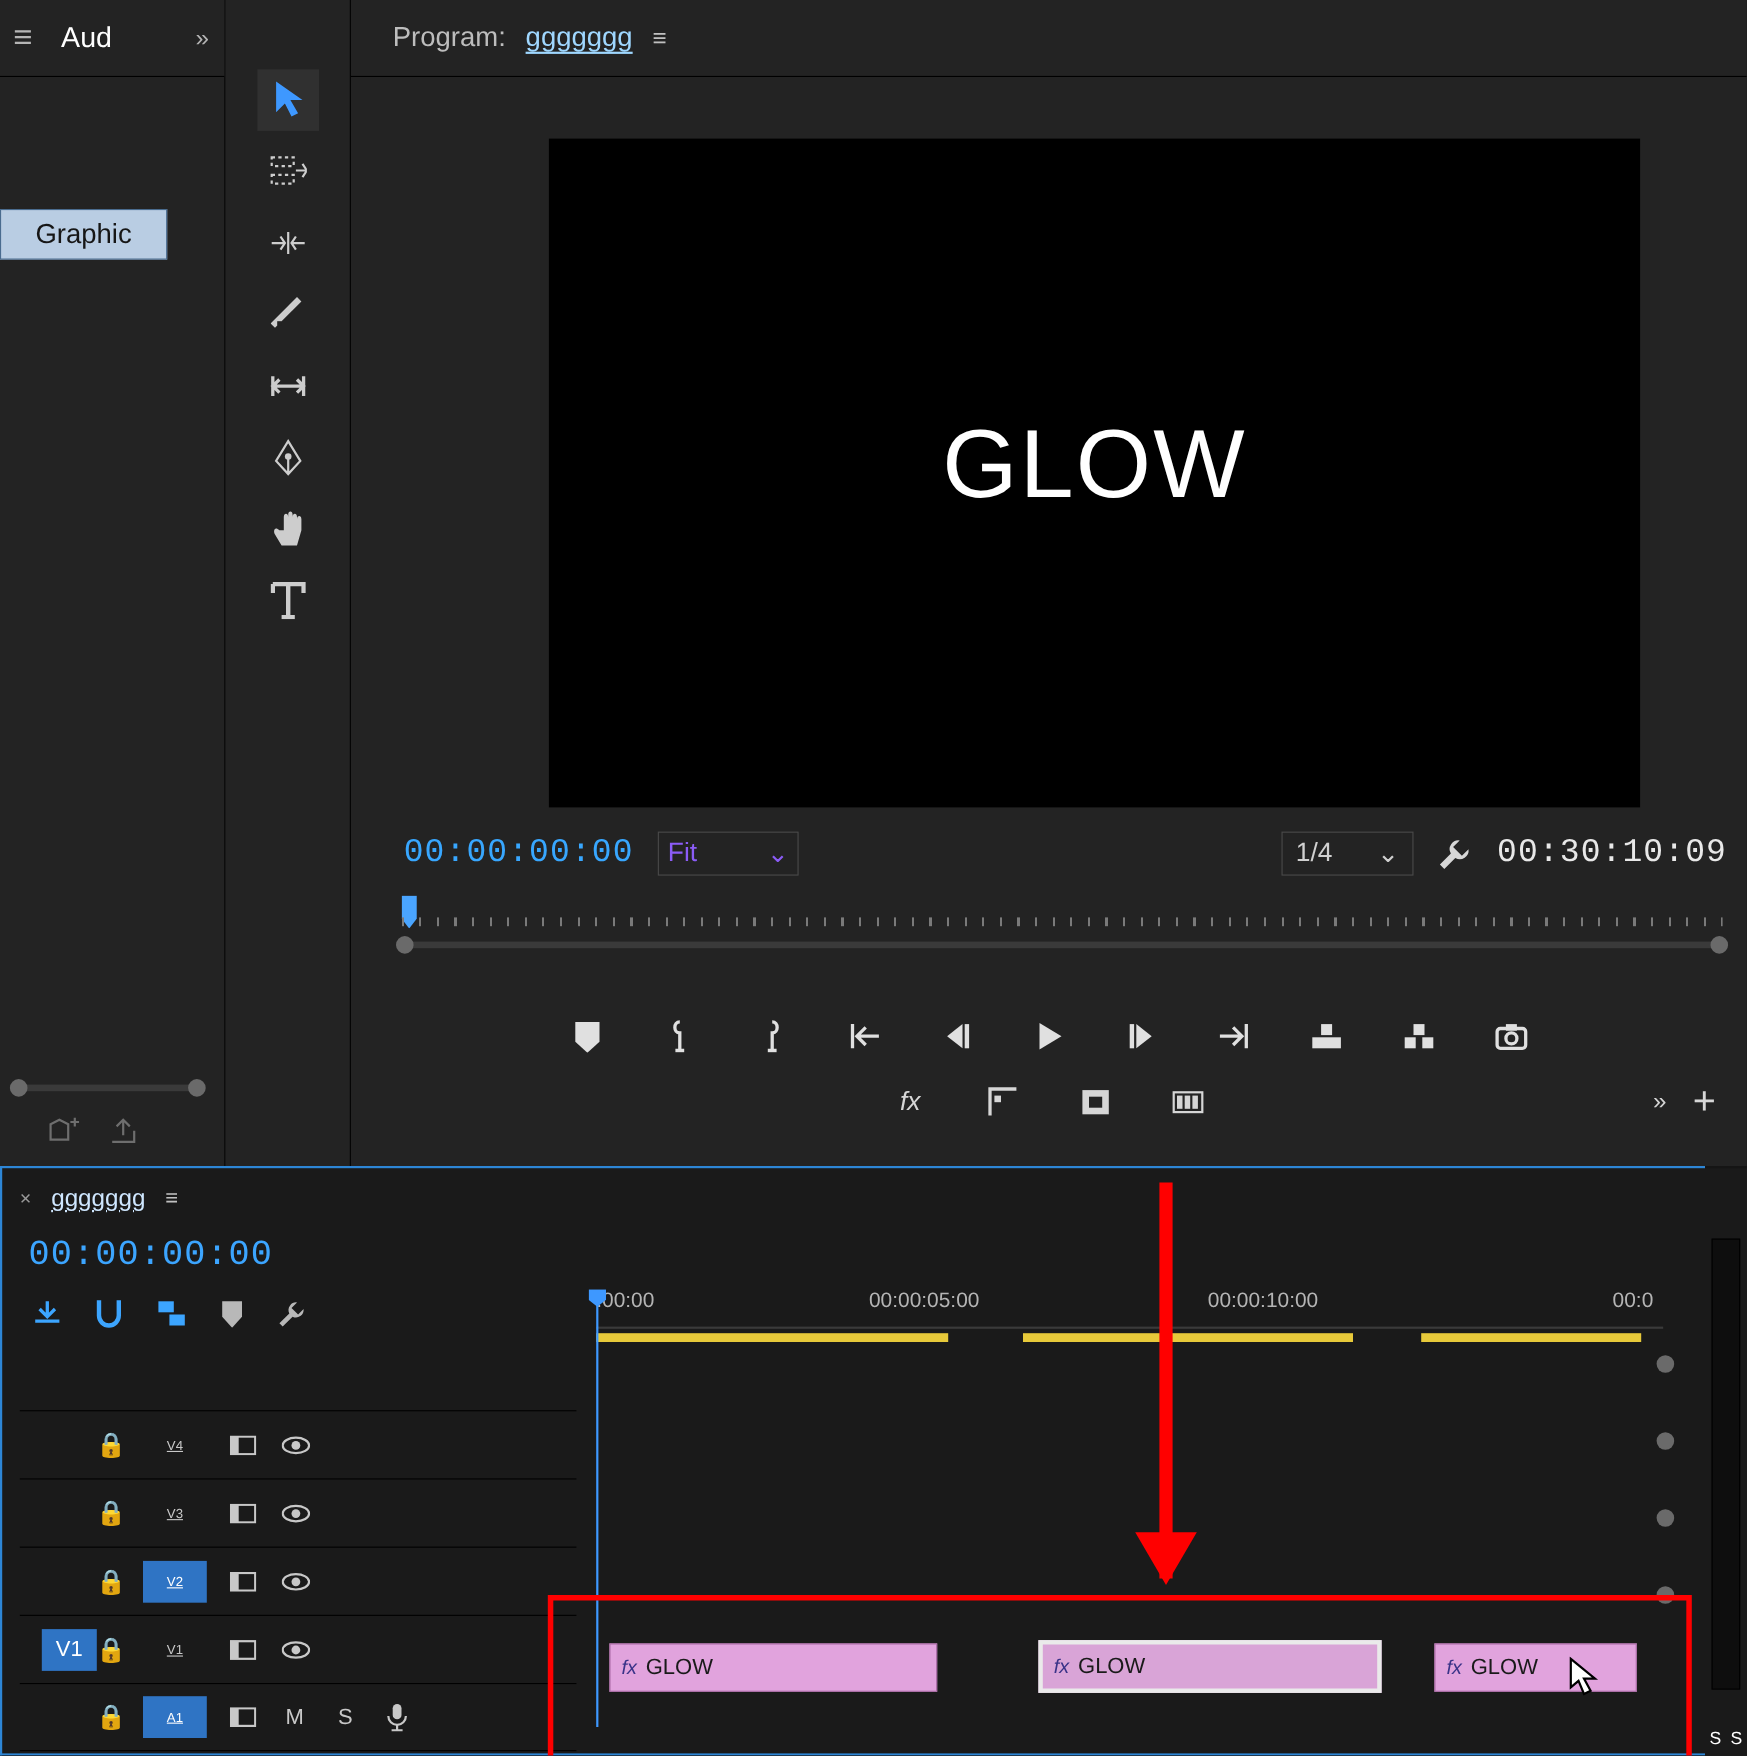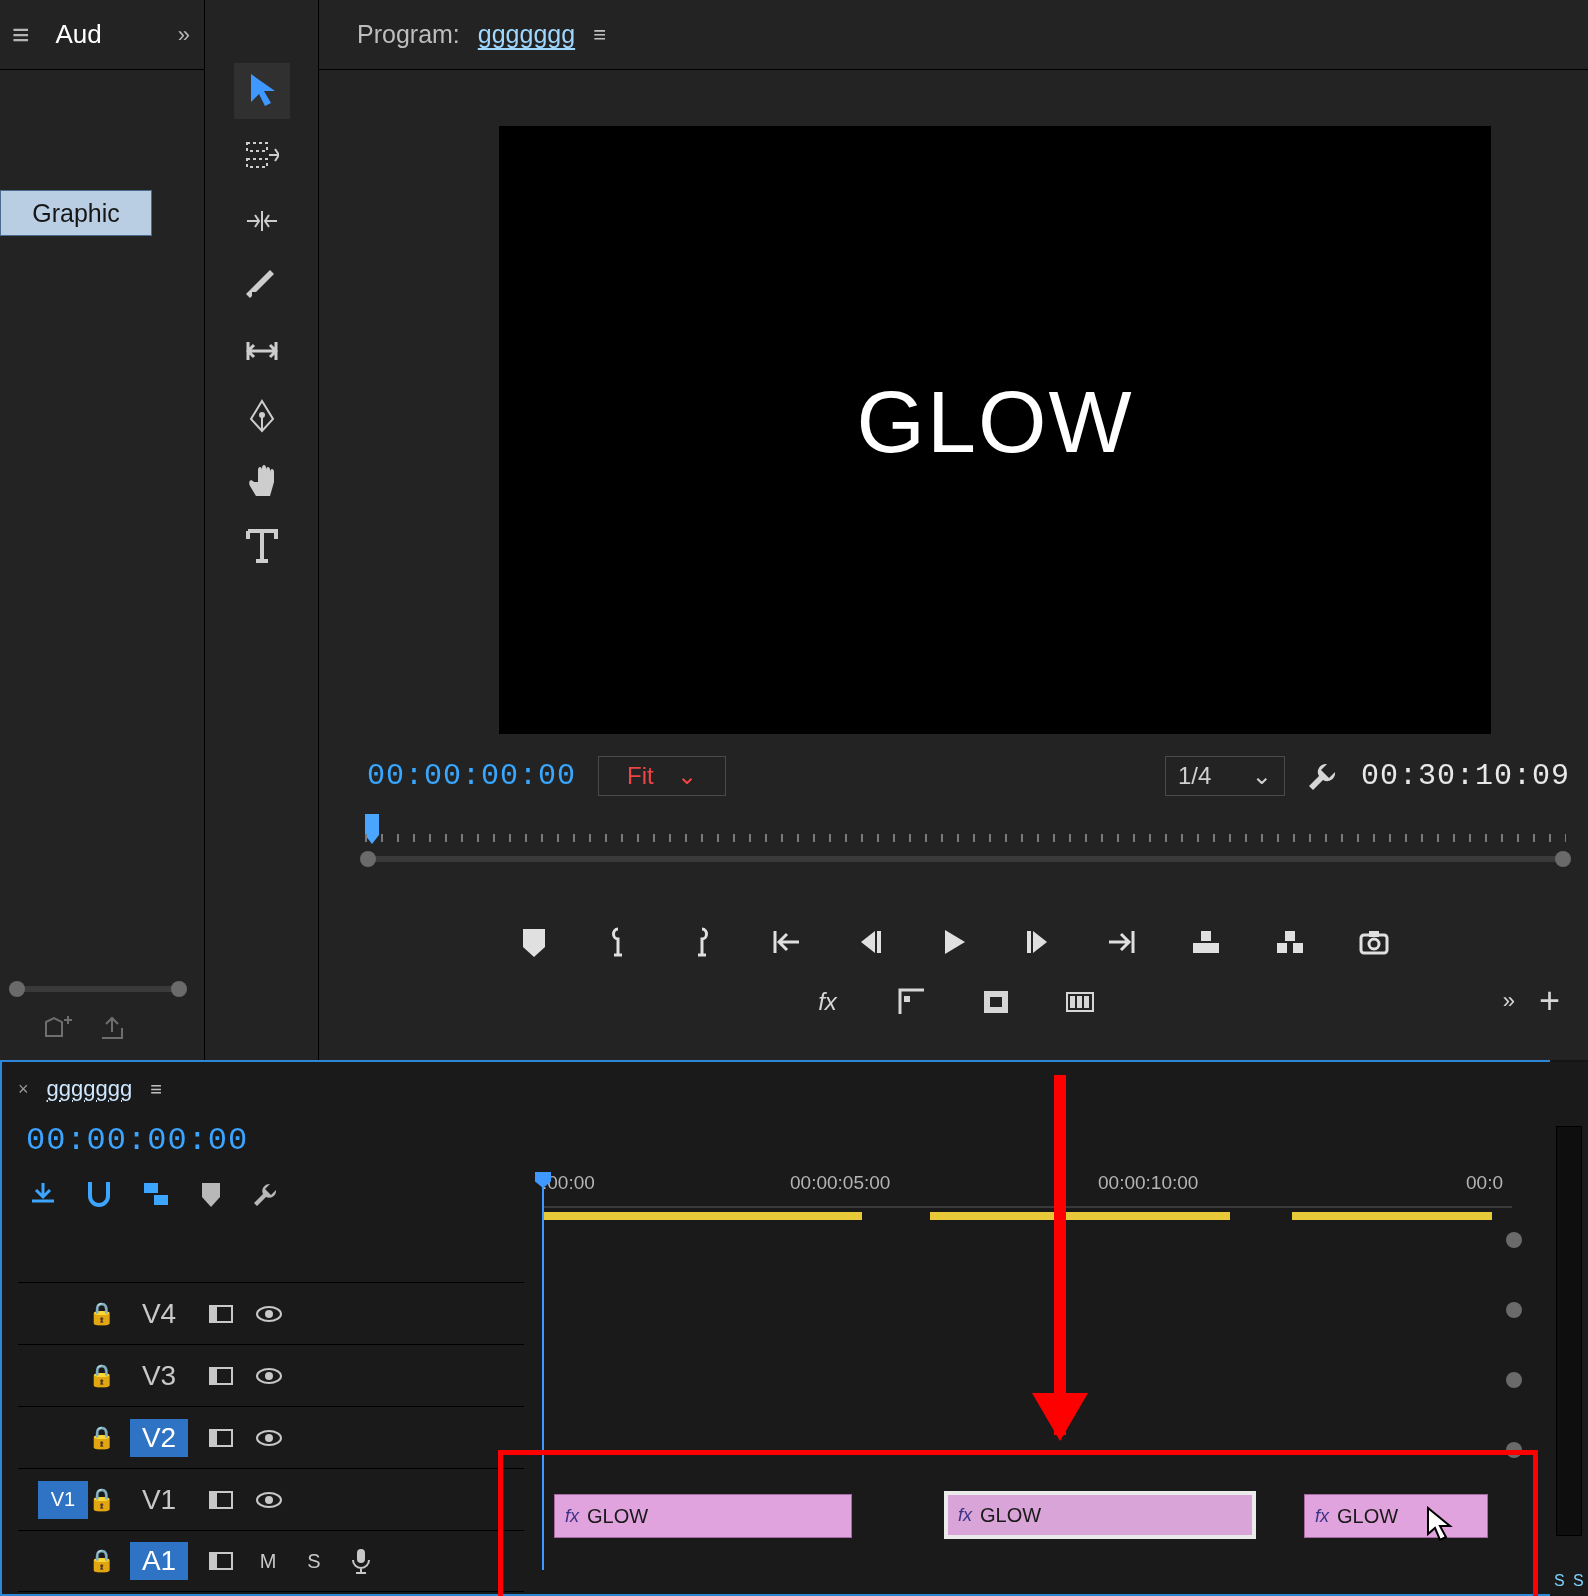--- a/index.html
+++ b/index.html
@@ -128,22 +128,22 @@
   .pc-row1 {
     display: flex; align-items: center; gap: 22px;
     font-size: 28px;
   }
   .timecode-in { color: #38a7ff; font-family: "Courier New", monospace; font-size: 30px; letter-spacing: 1px; }
   .timecode-out { color: #e8e8e8; font-family: "Courier New", monospace; font-size: 30px; letter-spacing: 1px; margin-left: auto; }
   .fitbox {
     display: flex; align-items: center; justify-content: space-between;
     width: 128px; height: 40px;
     border: 1px solid #4a4a4a;
-    padding: 0 28px;
-    color: #ef4444;
+    padding: 0 8px;
+    color: #8b5cf6;
     font-size: 24px;
   }
   .resbox {
     display: flex; align-items: center; justify-content: space-between;
     width: 120px; height: 40px;
     border: 1px solid #4a4a4a;
     padding: 0 12px;
     color: #d0d0d0;
     font-size: 24px;
   }
@@ -273,21 +273,22 @@
     border-top: 1px solid #000;
     padding-left: 70px;
     font-size: 22px;
     color: #c8c8c8;
   }
   .trackrow:last-child { border-bottom: 1px solid #000; }
   .lock { width: 24px; text-align: center; color: #bdbdbd; }
   .trackname {
     width: 58px; height: 38px;
     display: flex; align-items: center; justify-content: center;
-    font-size: 28px;
+    font-size: 12px;
+    text-decoration: underline;
   }
   .trackname.hilite { background: #2f74c4; color: #fff; }
   .trkbtn { width: 30px; height: 30px; display:flex; align-items:center; justify-content:center; color:#c8c8c8;}
   .srclabel {
     position: absolute; left: 20px;
     width: 50px; height: 38px;
     background: #2f74c4; color: #fff;
     display: flex; align-items: center; justify-content: center;
     font-size: 20px;
   }
@@ -351,21 +352,21 @@
     border-top: 2px solid #151515;
   }
   .right-strip .meter {
     position: absolute; left: 6px; top: 64px;
     width: 26px; height: 410px;
     background: #0e0e0e;
     border: 1px solid #000;
   }
   .right-strip .lab {
     position: absolute; left: 4px; bottom: 6px;
-    font-size: 16px; letter-spacing: 2px; color: #7dd3fc;
+    font-size: 16px; letter-spacing: 2px; color: #ffffff;
   }
   .mic-row .letter {
     width: 28px; text-align: center; font-size: 20px; color: #c8c8c8;
   }
   svg { display: block; }
 </style>
 </head>
 <body>
 
 <div class="left-col">

